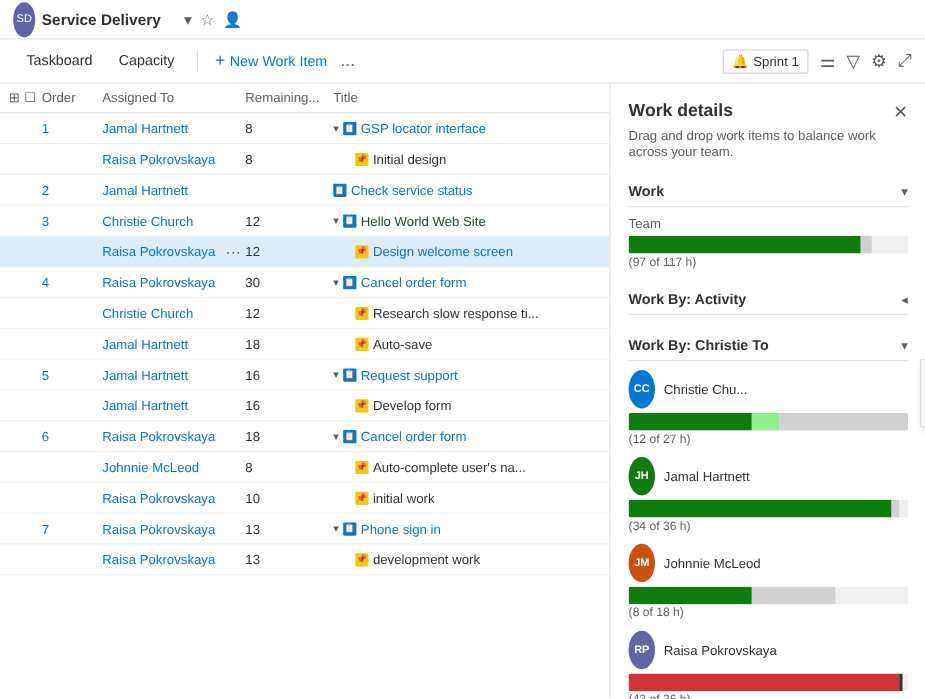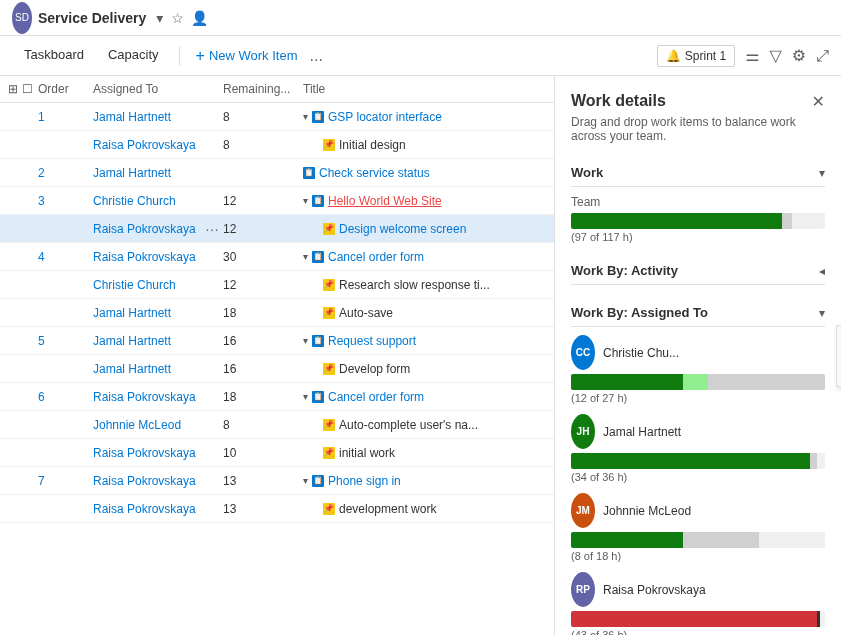--- a/index.html
+++ b/index.html
@@ -4,21 +4,21 @@
   <style>
     * { box-sizing: border-box; margin: 0; padding: 0; font-family: 'Segoe UI', Arial, sans-serif; }
     body { background: #fff; font-size: 13px; color: #333; overflow: hidden; width: 841px; height: 635px; }
 
     
     .top-bar {
       display: flex; align-items: center; padding: 4px 12px; height: 36px;
       border-bottom: 1px solid #e0e0e0; background: #fff;
     }
     .top-bar-icon { width: 20px; height: 32px; border-radius: 50%; background: #6264a7; display: inline-flex; align-items: center; justify-content: center; color: #fff; font-size: 10px; margin-right: 6px; }
-    .top-bar-title { font-size: 14px; font-weight: 600; color: #323130; margin-right: 6px; }
+    .top-bar-title { font-size: 14px; font-weight: 600; color: #323130; margin-right: 17px; }
     .top-bar-actions { display: flex; align-items: center; gap: 8px; margin-left: 4px; }
     .top-bar-icon-btn { cursor: pointer; color: #605e5c; font-size: 14px; }
 
     
     .nav-tabs {
       display: flex; align-items: center; padding: 0 12px; height: 40px;
       border-bottom: 1px solid #e0e0e0; background: #fff;
     }
     .nav-tab { padding: 8px 12px; cursor: pointer; color: #323130; font-size: 13px; border-bottom: 2px solid transparent; }
     .nav-tab.active { border-bottom: 2px solid #0078d4; font-weight: 600; color: #0078d4; }
@@ -161,21 +161,21 @@
     </div>
 
     <div class="row">
       <div></div>
       <div class="order-num">3</div>
       <div class="assigned">Christie Church</div>
       <div class="remaining">12</div>
       <div class="title-cell">
         <span class="collapse-arrow">▾</span>
         <span class="icon-story">📋</span>
-        <span style="color:#ef4444;cursor:pointer;text-decoration:underline;">Hello World Web Site</span>
+        <span style="color:#14532d;cursor:pointer;">Hello World Web Site</span>
       </div>
     </div>
 
     <div class="row selected">
       <div></div>
       <div class="order-num"></div>
       <div style="display:flex;align-items:center;gap:2px;">
         <span class="assigned">Raisa Pokrovskaya</span>
         <span class="row-dots">···</span>
       </div>
@@ -323,21 +323,21 @@
 
     <div class="section">
       <div class="section-header">
         <span class="section-title">Work By: Activity</span>
         <span class="section-toggle">◂</span>
       </div>
     </div>
 
     <div class="section">
       <div class="section-header">
-        <span class="section-title">Work By: Assigned To</span>
+        <span class="section-title">Work By: Christie To</span>
         <span class="section-toggle">▾</span>
       </div>
 
       <div class="person-section" style="position:relative;">
         <div class="person-row">
           <div class="avatar avatar-blue">CC</div>
           <span class="person-name">Christie Chu...</span>
         </div>
         <div class="bar-container" style="cursor:grab;">
           <div class="bar-fill bar-green" style="width:44%;"></div>

